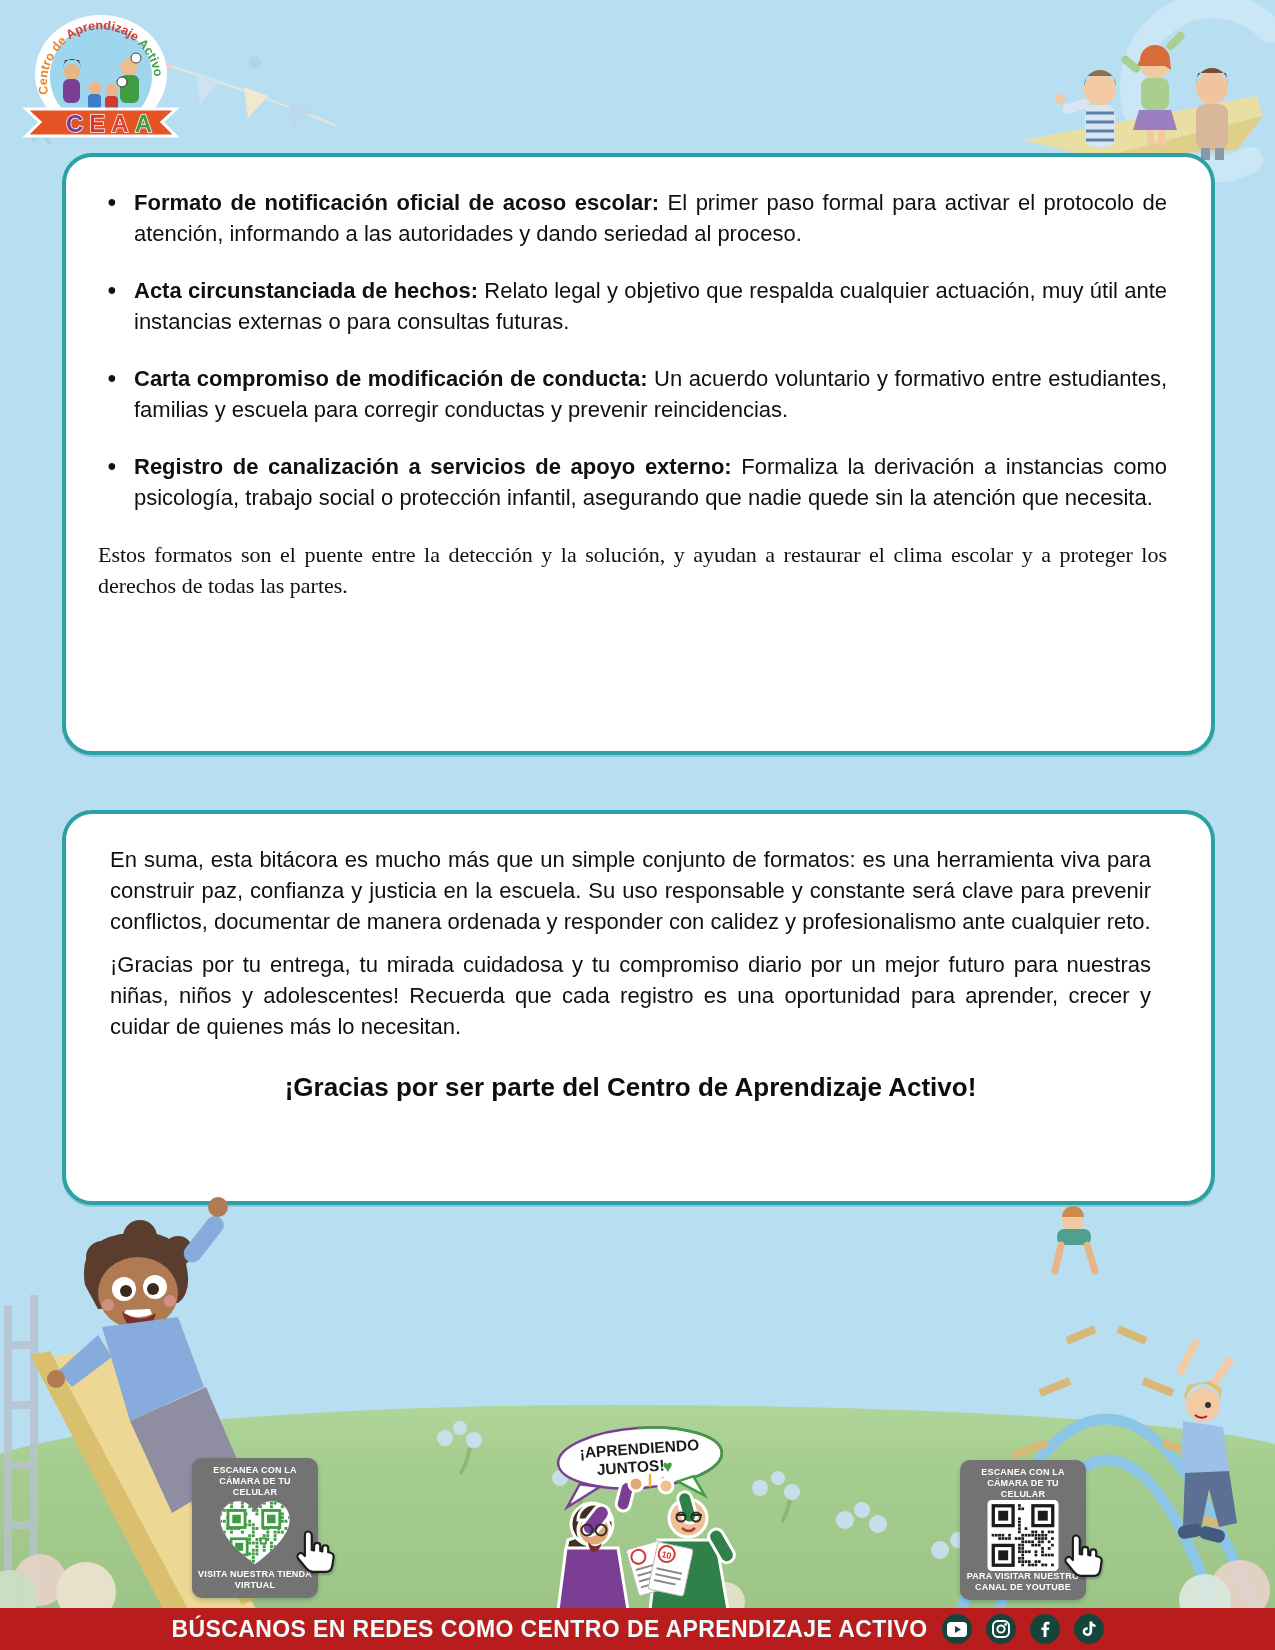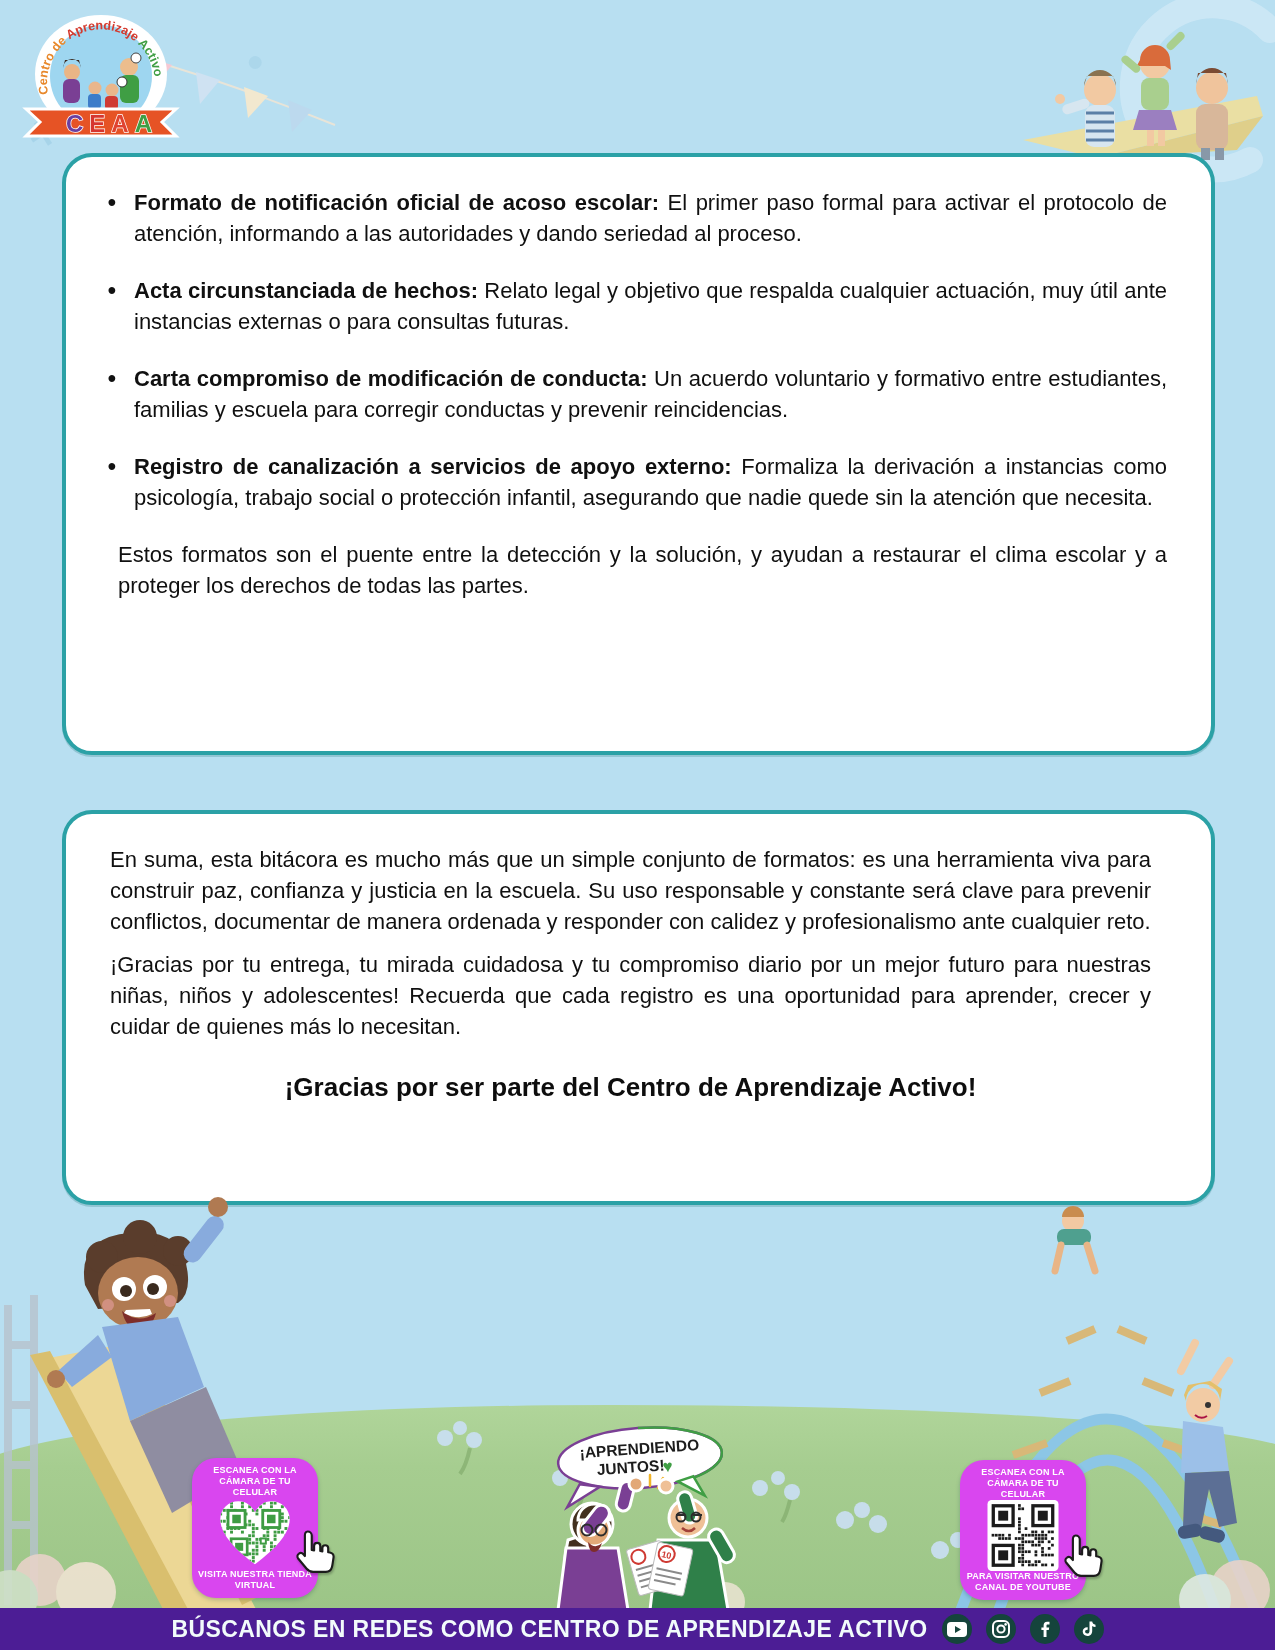--- a/index.html
+++ b/index.html
@@ -28,28 +28,28 @@
   .btxt b,.para b{font-weight:700;}
   .closing{margin-top:26px;}
   .center-bold{text-align:center;font-size:26px;font-weight:800;color:#0d0d0d;margin-top:30px;}
 
   
   .hill{position:absolute;left:-30px;right:-30px;top:1405px;bottom:40px;
         background:linear-gradient(#b0d59a 0%,#a6cd90 30%,#9cc587 100%);
         border-radius:48% 52% 0 0 / 70px 55px 0 0;}
 
   
-  .qr-card{position:absolute;width:126px;height:140px;background:#d946ef;border-radius:24px;
+  .qr-card{position:absolute;width:126px;height:140px;background:#737373;border-radius:10px;
            display:flex;flex-direction:column;align-items:center;justify-content:space-between;
            padding:7px 5px;box-sizing:border-box;z-index:6;box-shadow:0 2px 4px rgba(0,60,70,.25);}
   .qr-label{color:#ffffff;font-weight:800;font-size:9px;line-height:11px;text-align:center;letter-spacing:.2px;}
   .cursor{position:absolute;z-index:8;filter:drop-shadow(1px 2px 1px rgba(0,0,0,.25));}
 
   
-  .footer{position:absolute;left:0;right:0;bottom:0;height:42px;background:#4c1d95;
+  .footer{position:absolute;left:0;right:0;bottom:0;height:42px;background:#b91c1c;
           display:flex;align-items:center;justify-content:center;gap:14px;z-index:9;}
   .footer-text{color:#f2fbfb;font-weight:800;font-size:23px;letter-spacing:.4px;}
   .soc{width:30px;height:30px;border-radius:50%;background:#15443c;display:flex;
        align-items:center;justify-content:center;}
 </style>
 </head>
 <body>
 
 <span class="doodle" style="left:30px;top:108px;font-size:44px;transform:rotate(12deg);">×</span>
 <span class="doodle" style="left:76px;top:96px;font-size:34px;transform:rotate(-8deg);">×</span>
@@ -137,21 +137,21 @@
     <p class="btxt"><b>Acta circunstanciada de hechos:</b><span> Relato legal y objetivo que respalda cualquier actuación, muy útil ante instancias externas o para consultas futuras.</span></p>
   </div>
   <div class="bullet">
     <span class="dot">•</span>
     <p class="btxt"><b>Carta compromiso de modificación de conducta:</b><span> Un acuerdo voluntario y formativo entre estudiantes, familias y escuela para corregir conductas y prevenir reincidencias.</span></p>
   </div>
   <div class="bullet">
     <span class="dot">•</span>
     <p class="btxt"><b>Registro de canalización a servicios de apoyo externo:</b><span> Formaliza la derivación a instancias como psicología, trabajo social o protección infantil, asegurando que nadie quede sin la atención que necesita.</span></p>
   </div>
-  <p class="para closing" style="margin-left:28px;">Estos formatos son el puente entre la detección y la solución, y ayudan a restaurar el clima escolar y a proteger los derechos de todas las partes.</p>
+  <p class="para closing" style="margin-left:8px;font-family:Liberation Serif, serif;">Estos formatos son el puente entre la detección y la solución, y ayudan a restaurar el clima escolar y a proteger los derechos de todas las partes.</p>
 </div>
 
 <div class="card" id="card2">
   <p class="para">En suma, esta bitácora es mucho más que un simple conjunto de formatos: es una herramienta viva para construir paz, confianza y justicia en la escuela. Su uso responsable y constante será clave para prevenir conflictos, documentar de manera ordenada y responder con calidez y profesionalismo ante cualquier reto.</p>
   <p class="para" style="margin-top:12px;">¡Gracias por tu entrega, tu mirada cuidadosa y tu compromiso diario por un mejor futuro para nuestras niñas, niños y adolescentes! Recuerda que cada registro es una oportunidad para aprender, crecer y cuidar de quienes más lo necesitan.</p>
   <div class="center-bold">¡Gracias por ser parte del Centro de Aprendizaje Activo!</div>
 </div>
 
 <div class="hill"></div>
 

